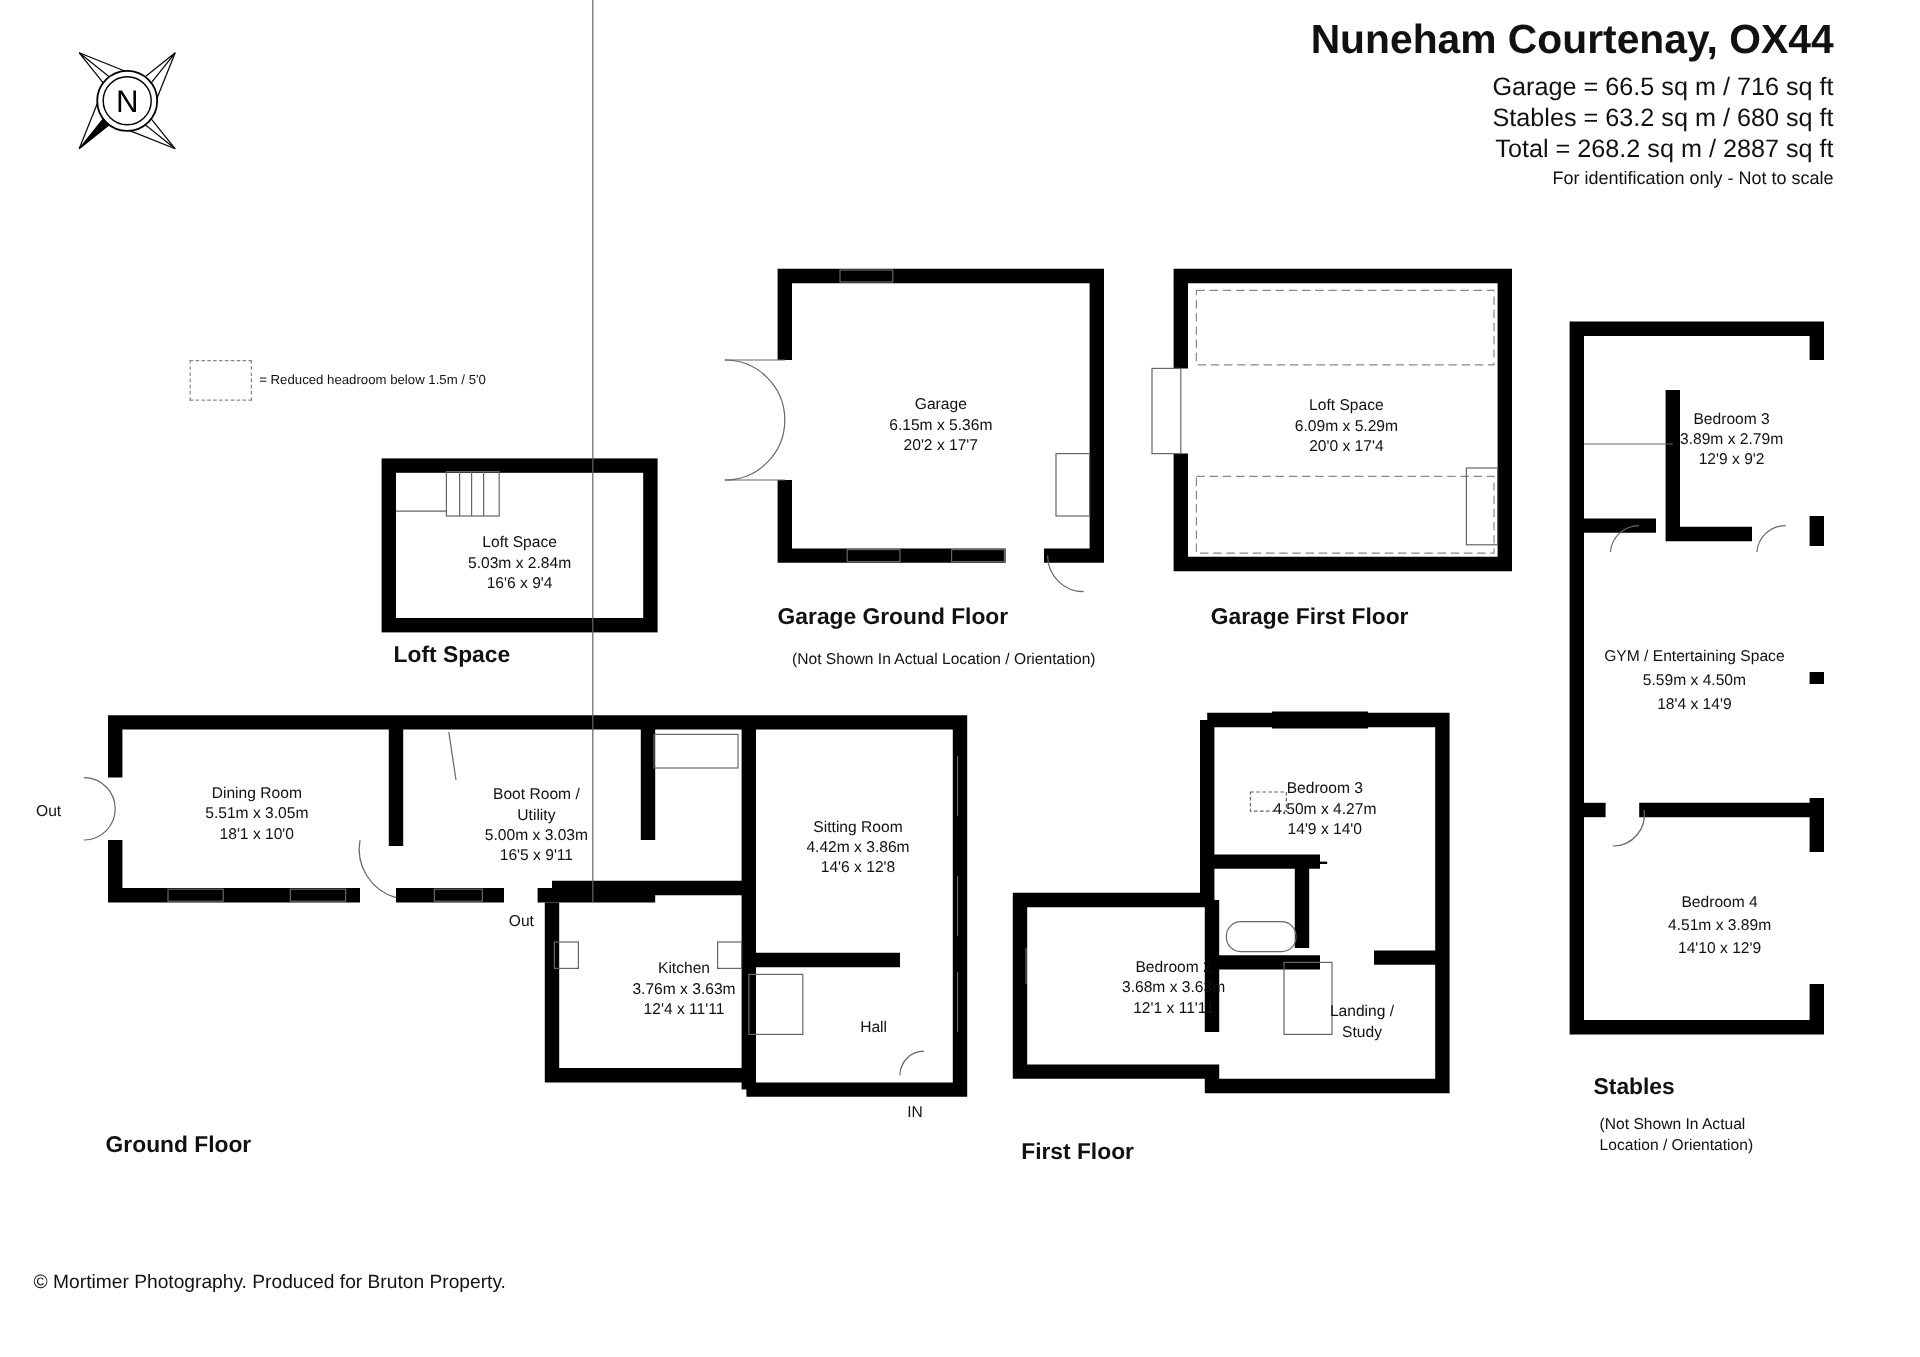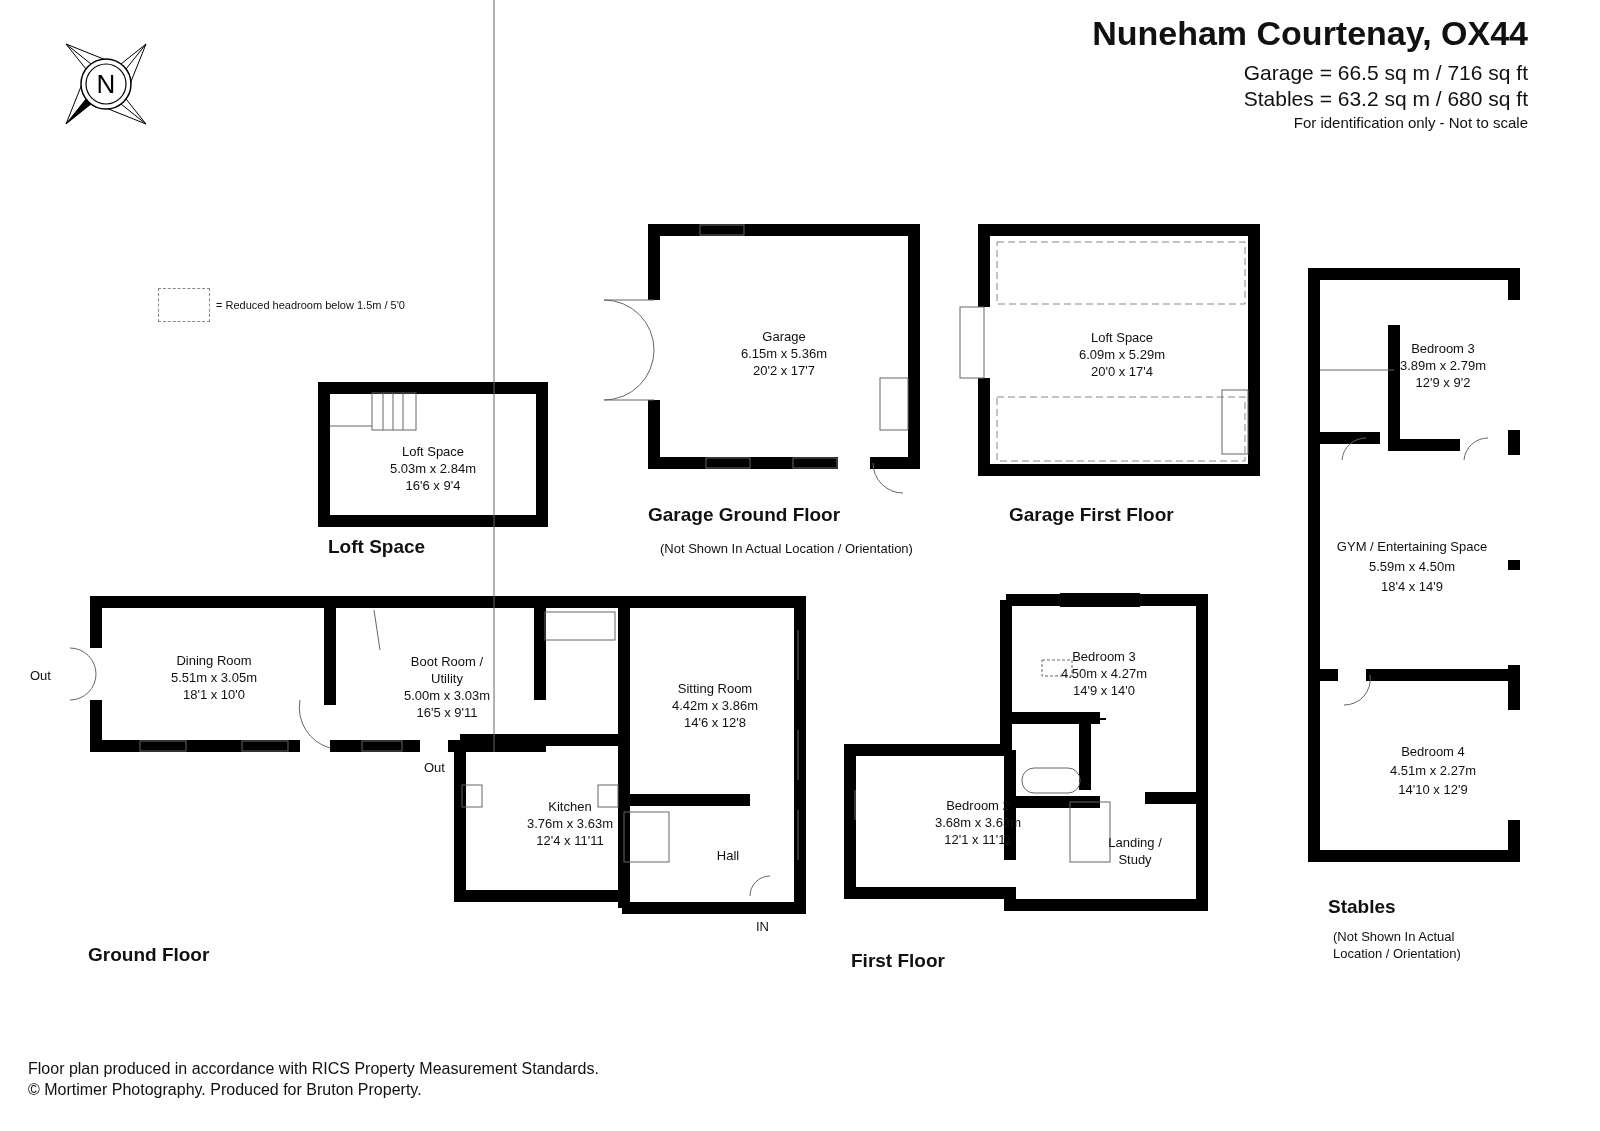--- a/index.html
+++ b/index.html
@@ -3,36 +3,37 @@
 <meta charset="utf-8">
 <style>
   html, body { margin: 0; padding: 0; background: #ffffff; }
   body { width: 1600px; height: 1131px; position: relative; overflow: hidden;
          font-family: "Liberation Sans", sans-serif; color: #111; }
   .abs { position: absolute; }
   .title { right: 72px; top: 14px; font-size: 34px; font-weight: bold; text-align: right; white-space: nowrap; }
   .areas { right: 72px; top: 60px; text-align: right; font-size: 21px; line-height: 26px; white-space: nowrap; }
   .areas .note { font-size: 15px; line-height: 22px; }
   .compass { left: 62px; top: 40px; width: 88px; height: 88px; }
-  .legend { left: 158px; top: 288px; font-size: 11px; display: flex; align-items: center; gap: 6px; white-space: nowrap; }
+  .legend { left: 158px; top: 300px; font-size: 11px; display: flex; align-items: center; gap: 6px; white-space: nowrap; }
   .legend .box { width: 50px; height: 32px; border: 1px dashed #888; }
   .plan { left: 0; top: 0; width: 1600px; height: 1131px; }
   .room-label { position: absolute; text-align: center; font-size: 13px; line-height: 17px; white-space: nowrap; transform: translateX(-50%); }
   .floor-label { position: absolute; font-size: 19px; font-weight: bold; white-space: nowrap; }
   .floor-sub { position: absolute; font-size: 13px; line-height: 17px; white-space: nowrap; }
   .small-label { position: absolute; font-size: 13px; white-space: nowrap; }
   .footer { left: 28px; top: 1058px; font-size: 16px; line-height: 21px; white-space: nowrap; }
 </style>
 </head>
 <body>
 
 <div class="abs title">Nuneham Courtenay, OX44</div>
 <div class="abs areas">
   <div>Garage = 66.5 sq m / 716 sq ft</div>
   <div>Stables = 63.2 sq m / 680 sq ft</div>
+  <div>Total = 268.2 sq m / 2887 sq ft</div>
   <div class="note">For identification only - Not to scale</div>
 </div>
 
 <svg class="abs compass" viewBox="0 0 88 88">
   <polygon points="4,4 34,28 28,34" fill="none" stroke="#000" stroke-width="1"></polygon>
   <polygon points="84,4 54,28 60,34" fill="none" stroke="#000" stroke-width="1"></polygon>
   <polygon points="84,84 54,60 60,54" fill="none" stroke="#000" stroke-width="1"></polygon>
   <polygon points="4,84 28,54 34,60" fill="#000" stroke="#000" stroke-width="1"></polygon>
   <line x1="4" y1="4" x2="44" y2="20" stroke="#000"></line>
   <line x1="84" y1="4" x2="68" y2="44" stroke="#000"></line>
@@ -175,21 +176,21 @@
   <div>3.89m x 2.79m</div>
   <div>12'9 x 9'2</div>
 </div>
 <div class="room-label" style="left:1412px;top:537px;line-height:20px;">
   <div>GYM  / Entertaining Space</div>
   <div>5.59m x 4.50m</div>
   <div>18'4 x 14'9</div>
 </div>
 <div class="room-label" style="left:1433px;top:742px;line-height:19px;">
   <div>Bedroom 4</div>
-  <div>4.51m x 2.27m</div>
+  <div>4.51m x 3.89m</div>
   <div>14'10 x 12'9</div>
 </div>
 <div class="room-label" style="left:214px;top:652px;">
   <div>Dining Room</div>
   <div>5.51m x 3.05m</div>
   <div>18'1 x 10'0</div>
 </div>
 <div class="room-label" style="left:447px;top:653px;">
   <div>Boot Room /</div>
   <div>Utility</div>
@@ -234,15 +235,14 @@
 <div class="floor-label" style="left:993px;top:504px;margin-left:16px;">Garage First Floor</div>
 <div class="floor-label" style="left:88px;top:944px;">Ground Floor</div>
 <div class="floor-label" style="left:851px;top:950px;">First Floor</div>
 <div class="floor-label" style="left:1328px;top:896px;">Stables</div>
 <div class="floor-sub" style="left:1333px;top:928px;">
   <div>(Not Shown In Actual</div>
   <div>Location / Orientation)</div>
 </div>
 
 <div class="abs footer">
-  <div>Floor plan produced in accordance with RICS Property Measurement Standards.</div>
   <div>© Mortimer Photography. Produced for Bruton Property.</div>
 </div>
 
 </body></html>

